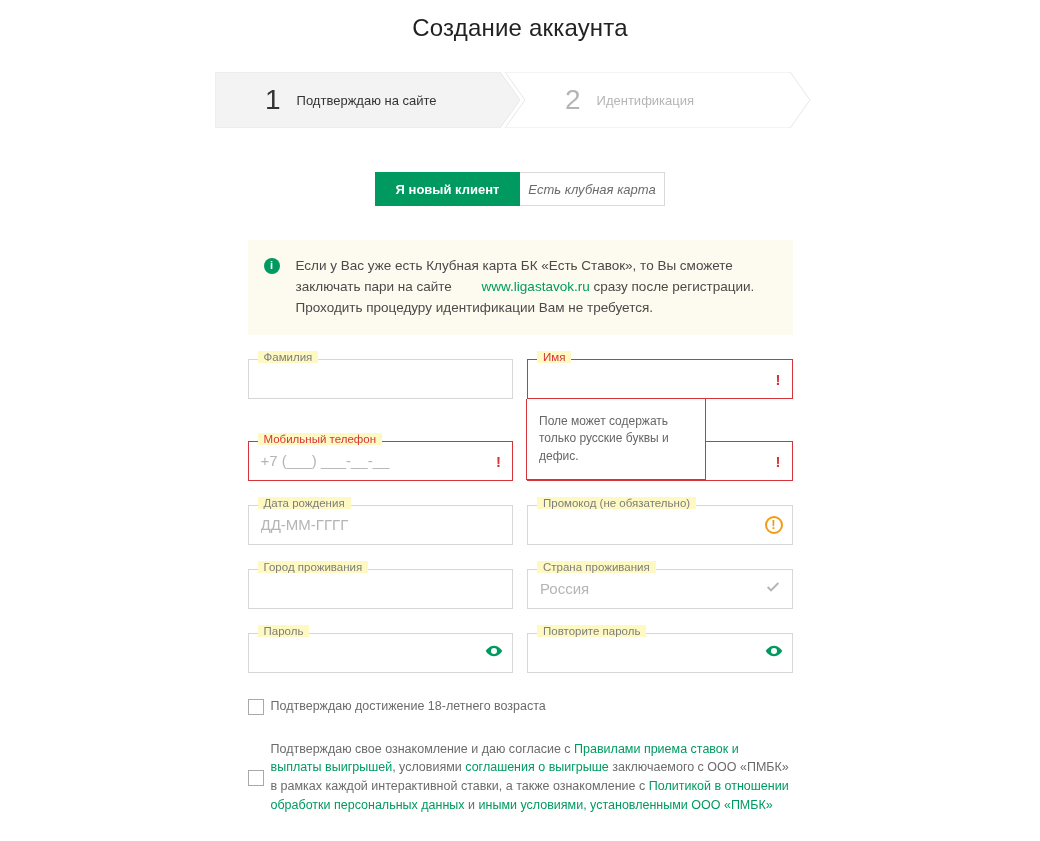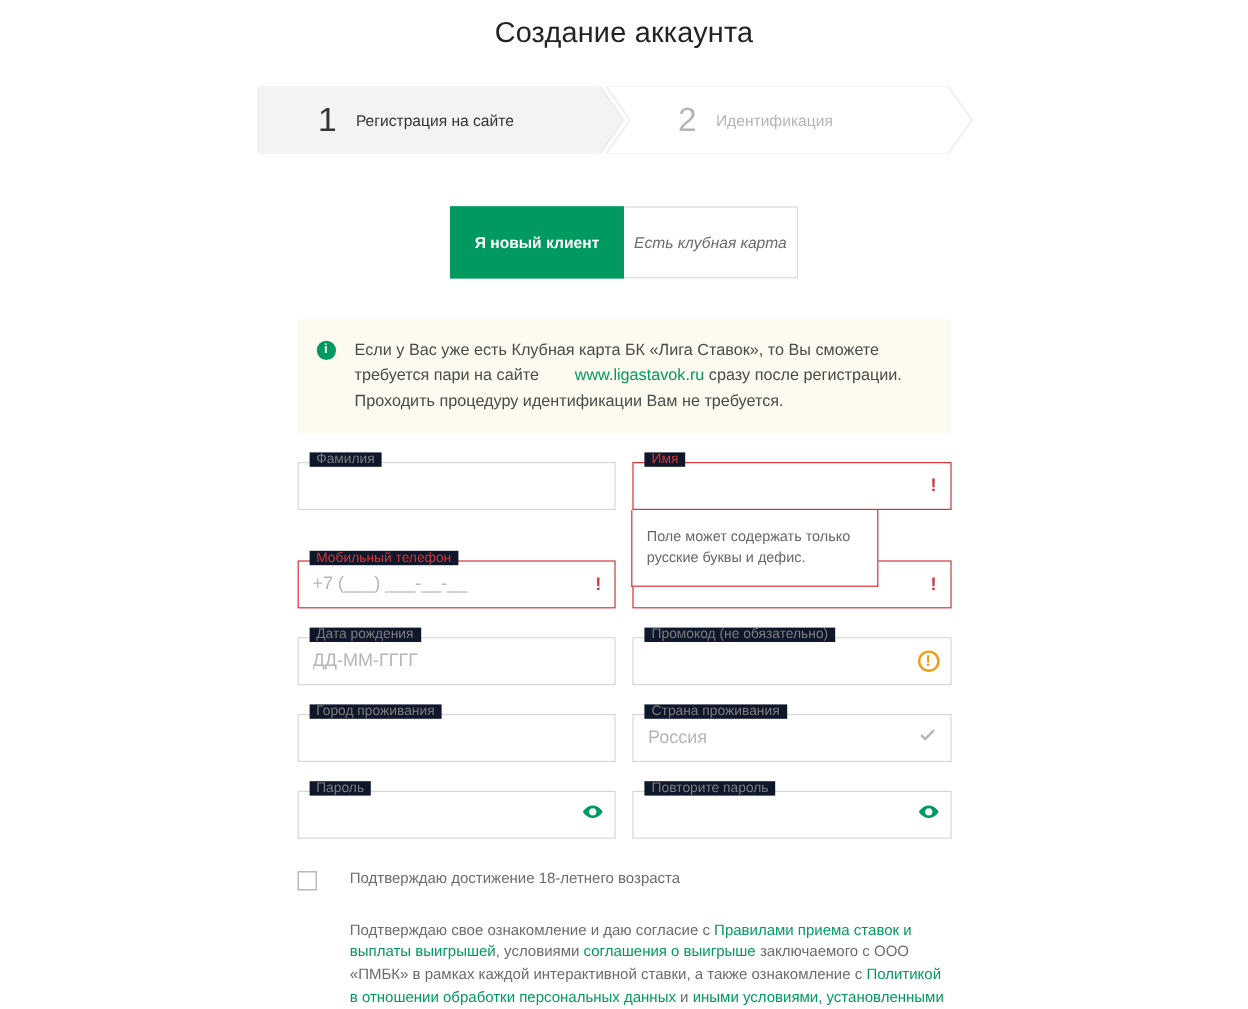--- a/index.html
+++ b/index.html
@@ -45,21 +45,21 @@
   .step2 .step-num { color:#b5b5b5; }
 
   
   .tabs {
     display: flex;
     justify-content: center;
     margin: 44px 0 0;
   }
   .tab {
     width: 145px;
-    height: 60px;
+    height: 34px;
     display: flex;
     align-items: center;
     justify-content: center;
     font-size: 13px;
     cursor: pointer;
     border: 1px solid #d9d9d9;
   }
   .tab.active {
     background: #009a60;
     color: #fff;
@@ -109,21 +109,21 @@
     position: relative;
   }
   .field {
     position: relative;
     flex: 1;
   }
   .field label {
     position: absolute;
     top: -8px;
     left: 10px;
-    background: #0f172a;
+    background: #fef9c3;
     padding: 0 6px;
     font-size: 11.5px;
     color: #7d7d7d;
     z-index: 2;
     white-space: nowrap;
   }
   .field input, .field .readonly {
     width: 100%;
     height: 40px;
     border: 1px solid #d7d7d7;
@@ -166,36 +166,36 @@
     position: absolute;
     right: 12px; top: 50%; transform: translateY(-50%);
     color:#b5b5b5;
   }
 
   
   .tooltip {
     position: absolute;
     left: -1px;
     top: 40px;
-    width: 206px;
+    width: 180px;
     background: #fff;
     border: 1px solid #d5343a;
     border-top: none;
     padding: 14px 12px 14px 12px;
     font-size: 12px;
     color: #666;
     z-index: 5;
     line-height: 1.45;
   }
 
   
   .check-row {
     display: flex;
-    align-items: flex-end;
-    gap: 28px;
+    align-items: center;
+    gap: 7px;
     margin-top: 24px;
     font-size: 12.5px;
     color: #6b6b6b;
     line-height: 1.5;
   }
   .check-row .chk {
     width: 16px; height: 16px;
     border: 1px solid #a9a9a9;
     background: #fff;
     flex-shrink: 0;
@@ -209,38 +209,38 @@
 
 <h1 class="title">Создание аккаунта</h1>
 
 <div class="stepper">
   <svg width="610" height="56" viewBox="0 0 610 56">
     <polygon points="0,0 285,0 305,28 285,56 0,56" fill="#f3f3f3" stroke="#e7e7e7"></polygon>
     <polygon points="290,0 575,0 595,28 575,56 290,56 310,28" fill="#ffffff" stroke="#e7e7e7"></polygon>
   </svg>
   <div class="step-label step1">
     <span class="step-num">1</span>
-    <span>Регистрация на сайте</span>
+    <span>Подтверждаю на сайте</span>
   </div>
   <div class="step-label step2">
     <span class="step-num">2</span>
     <span>Идентификация</span>
   </div>
 </div>
 
 <div class="tabs">
   <div class="tab active">Я новый клиент</div>
   <div class="tab inactive">Есть клубная карта</div>
 </div>
 
 <div class="form-wrap">
 
   <div class="info">
     <div class="info-icon">i</div>
-    <span>Если у Вас уже есть Клубная карта БК «Лига Ставок», то Вы сможете требуется пари на сайте </span><a href="#">www.ligastavok.ru</a><span> сразу после регистрации. Проходить процедуру идентификации Вам не требуется.</span>
+    <span>Если у Вас уже есть Клубная карта БК «Есть Ставок», то Вы сможете заключать пари на сайте </span><a href="#">www.ligastavok.ru</a><span> сразу после регистрации. Проходить процедуру идентификации Вам не требуется.</span>
   </div>
 
   <div class="row">
     <div class="field">
       <label>Фамилия</label>
       <input type="text" style="">
     </div>
     <div class="field error" style="position:relative;">
       <label>Имя</label>
       <input type="text" style="">

